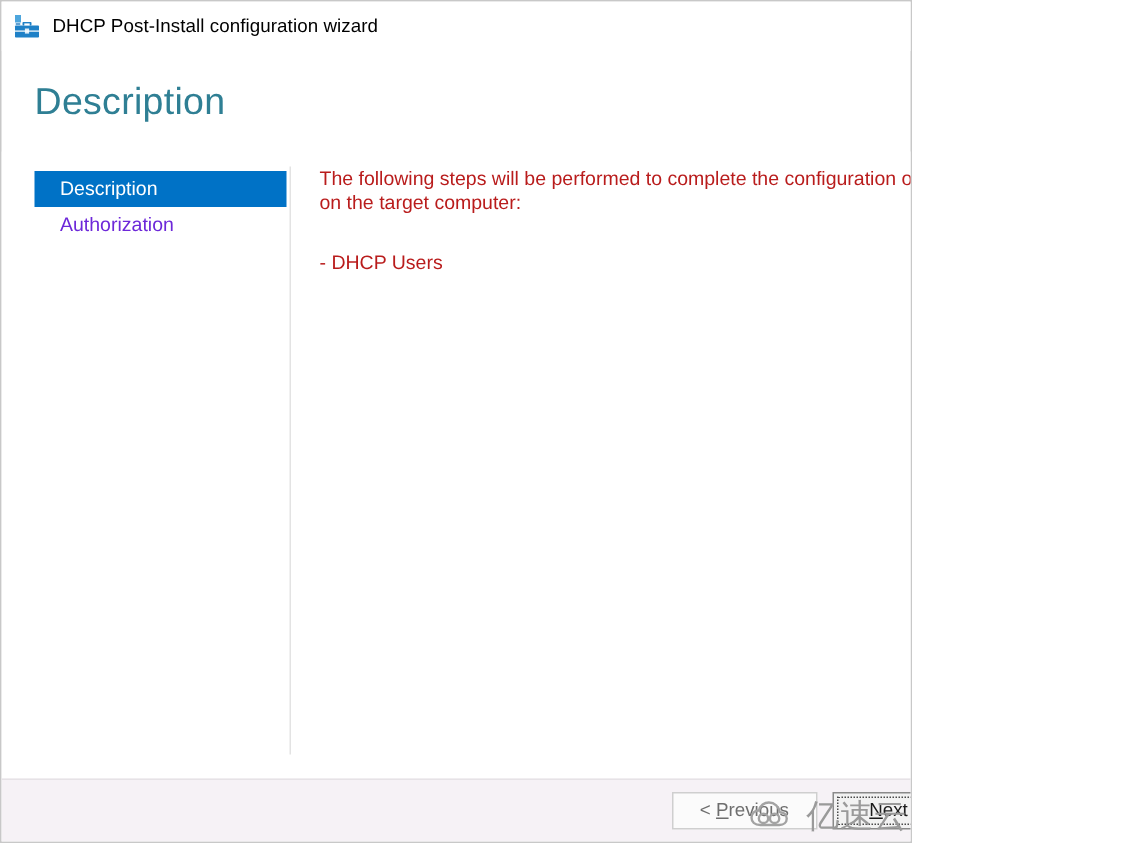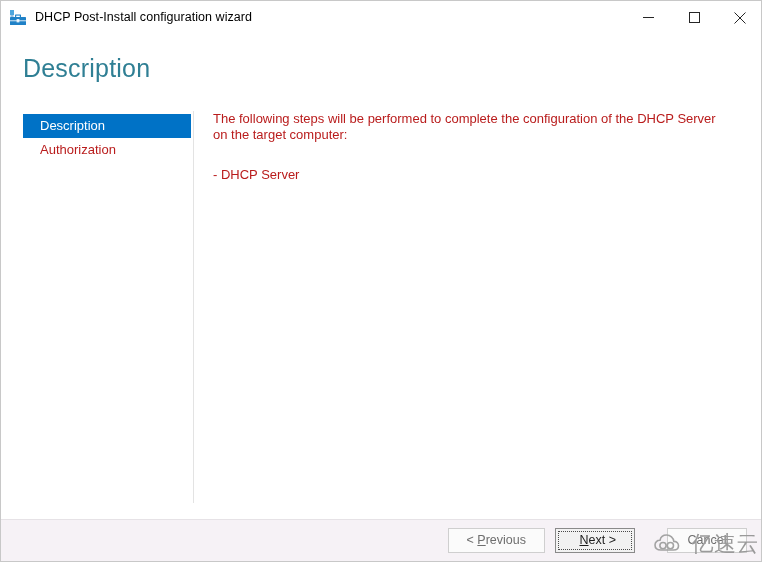--- a/index.html
+++ b/index.html
@@ -11,21 +11,21 @@
     width: 762px;
     height: 562px;
     overflow: hidden;
     font-family: "Liberation Sans", sans-serif;
     -webkit-font-smoothing: antialiased;
   }
 
   
   .window {
     position: relative;
-    width: 762px;
+    width: 608px;
     height: 562px;
     box-sizing: border-box;
     background: #ffffff;
     border: 1px solid #c8c8c8;
     overflow: hidden;
   }
 
   
   .titlebar {
     position: absolute;
@@ -95,21 +95,21 @@
     position: absolute;
     left: 22px;
     top: 13px;
     width: 168px;
   }
   .nav-item {
     height: 24px;
     line-height: 24px;
     padding-left: 17px;
     font-size: 13px;
-    color: #b91c1c;
+    color: #6d28d9;
     box-sizing: border-box;
     white-space: nowrap;
     margin-bottom: 0px;
   }
   .nav-item.selected {
     background: #0072c6;
     color: #ffffff;
   }
   .nav-item.disabled {
     color: #b4b4b4;
@@ -258,21 +258,21 @@
         <span>Authorization</span>
       </div>
     </div>
 
     <div class="vsep"></div>
 
     <div class="content">
       <p>The following steps will be performed to complete the configuration of the DHCP Server on the target computer:</p>
       <div class="para-gap-lg"></div>
       <div class="para-gap-sm"></div>
-      <p class="bullet-line">- DHCP Server</p>
+      <p class="bullet-line">- DHCP Users</p>
       <div class="para-gap-sm"></div>
     </div>
 
   </div>
 
   <div class="footer">
     <div class="btnrow">
 
       <div class="btn">
         <span>&lt; </span><span class="acc">P</span><span>revious</span>

